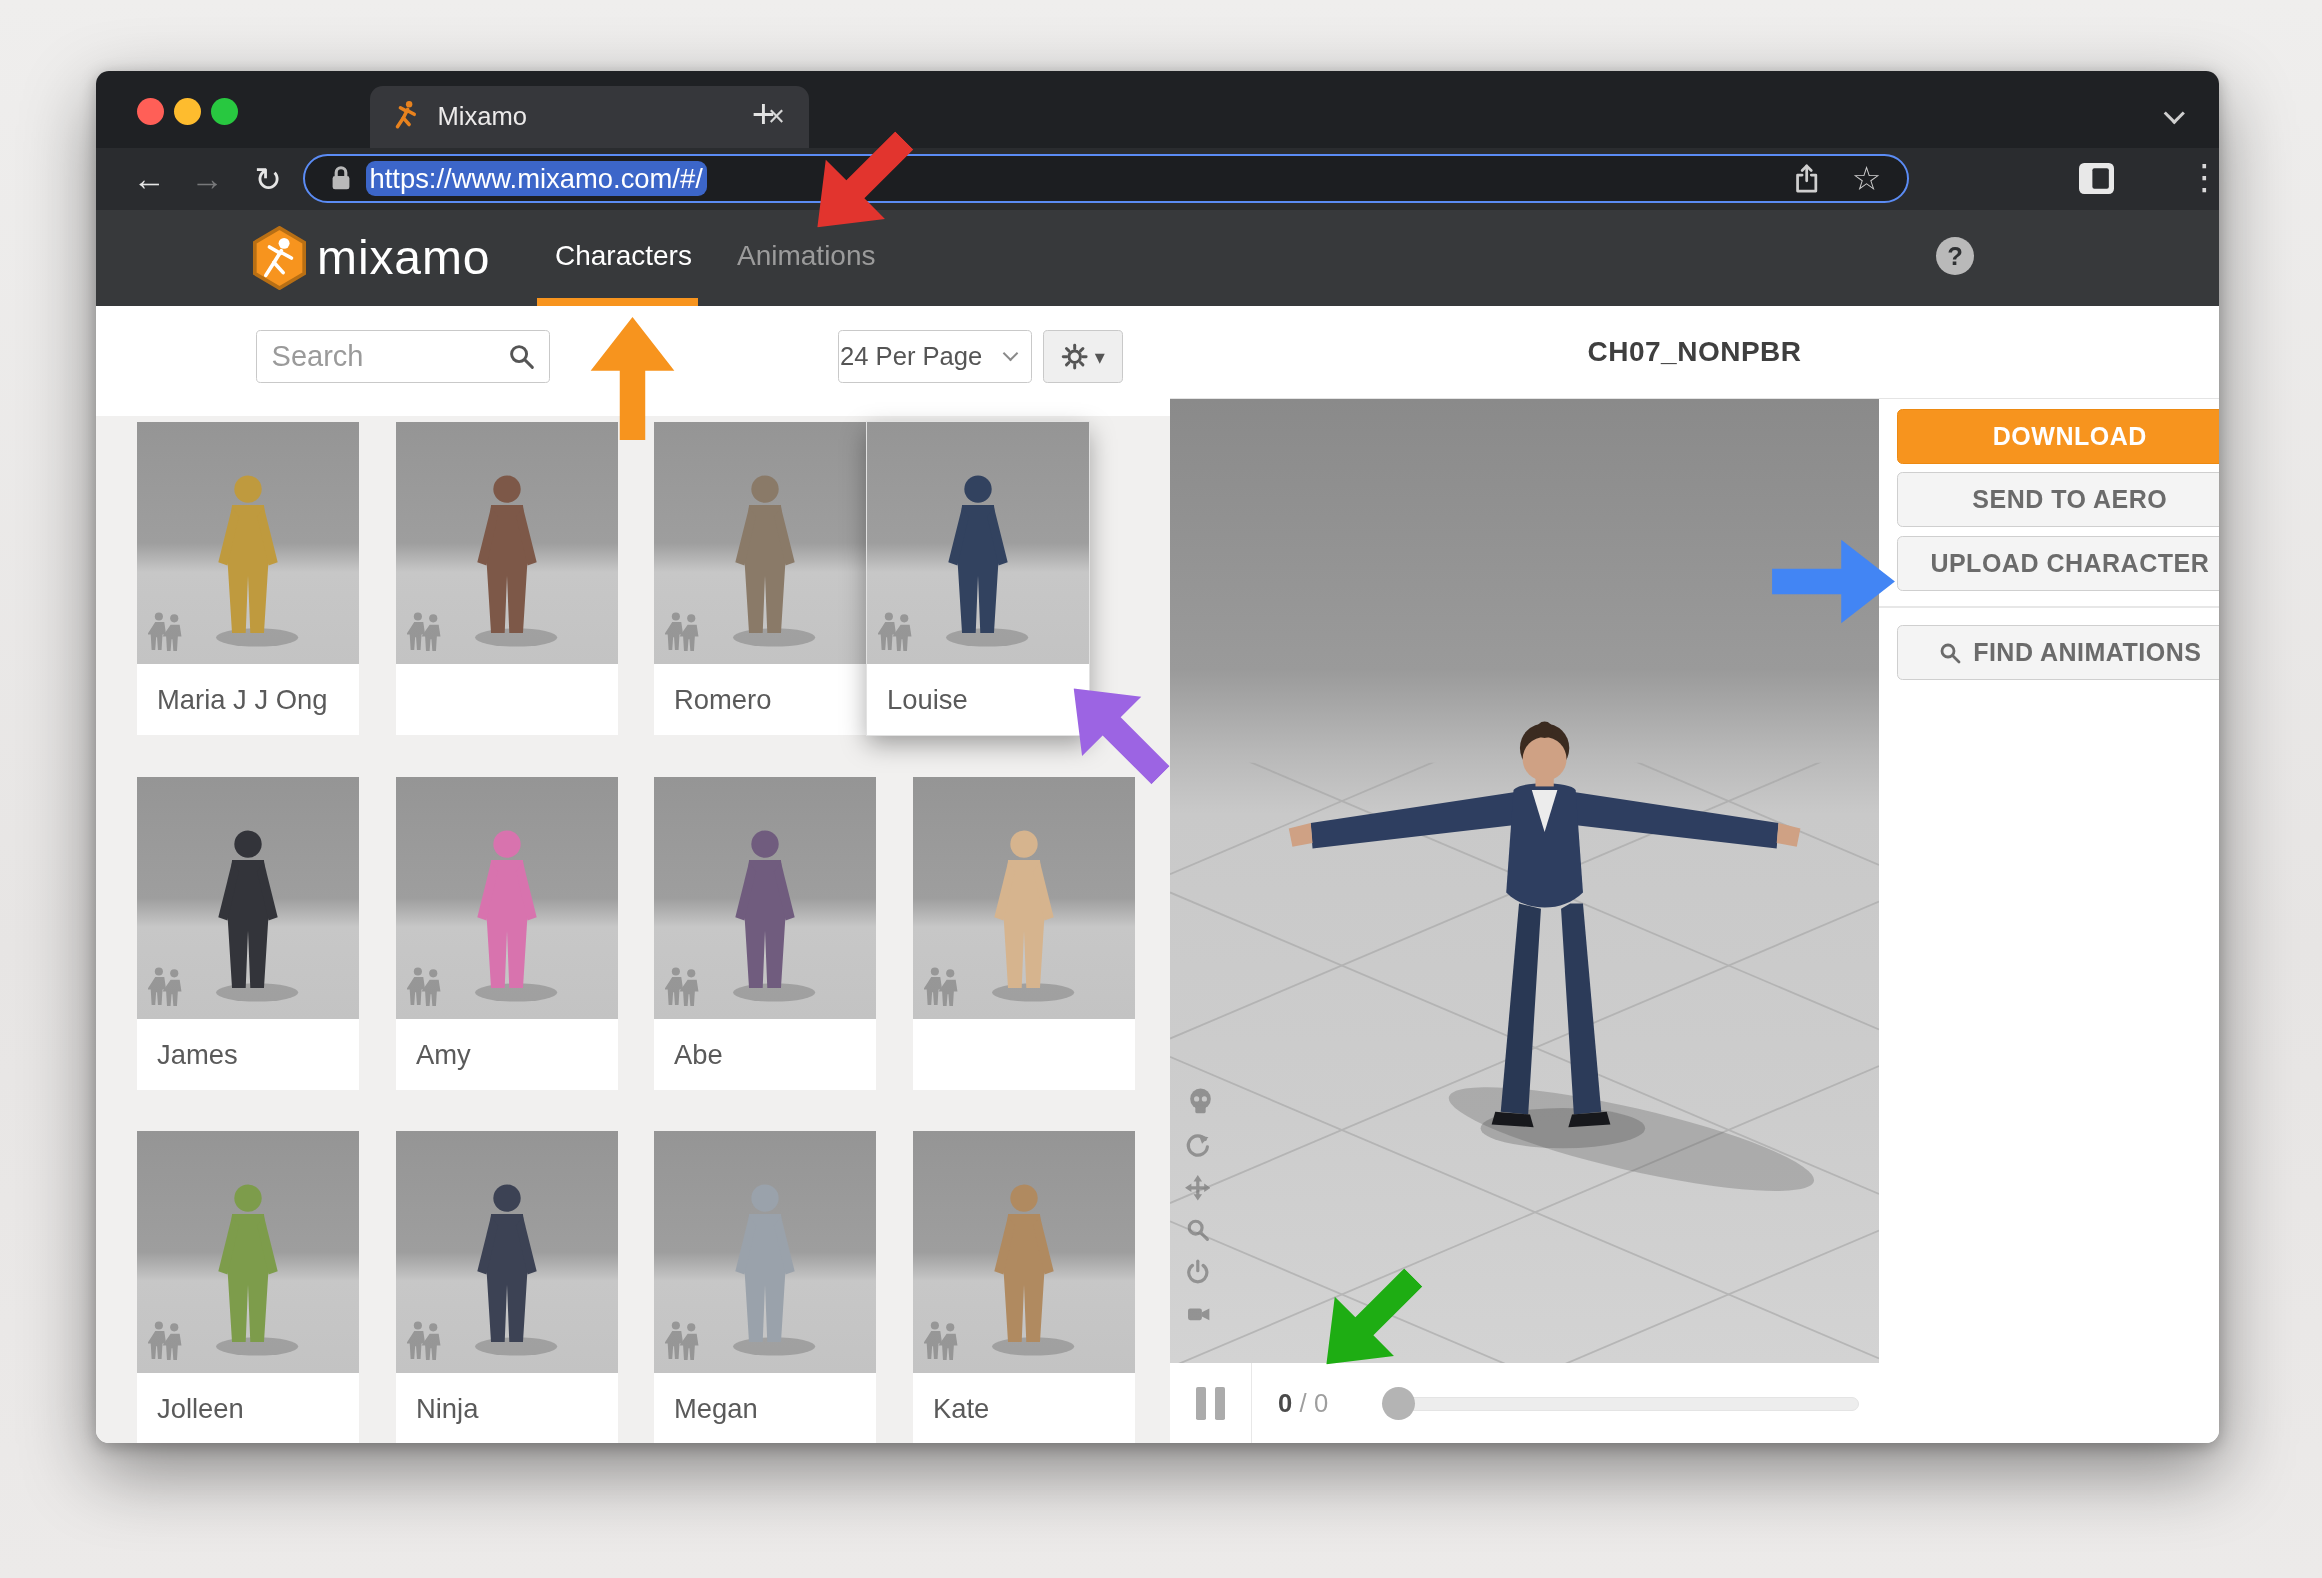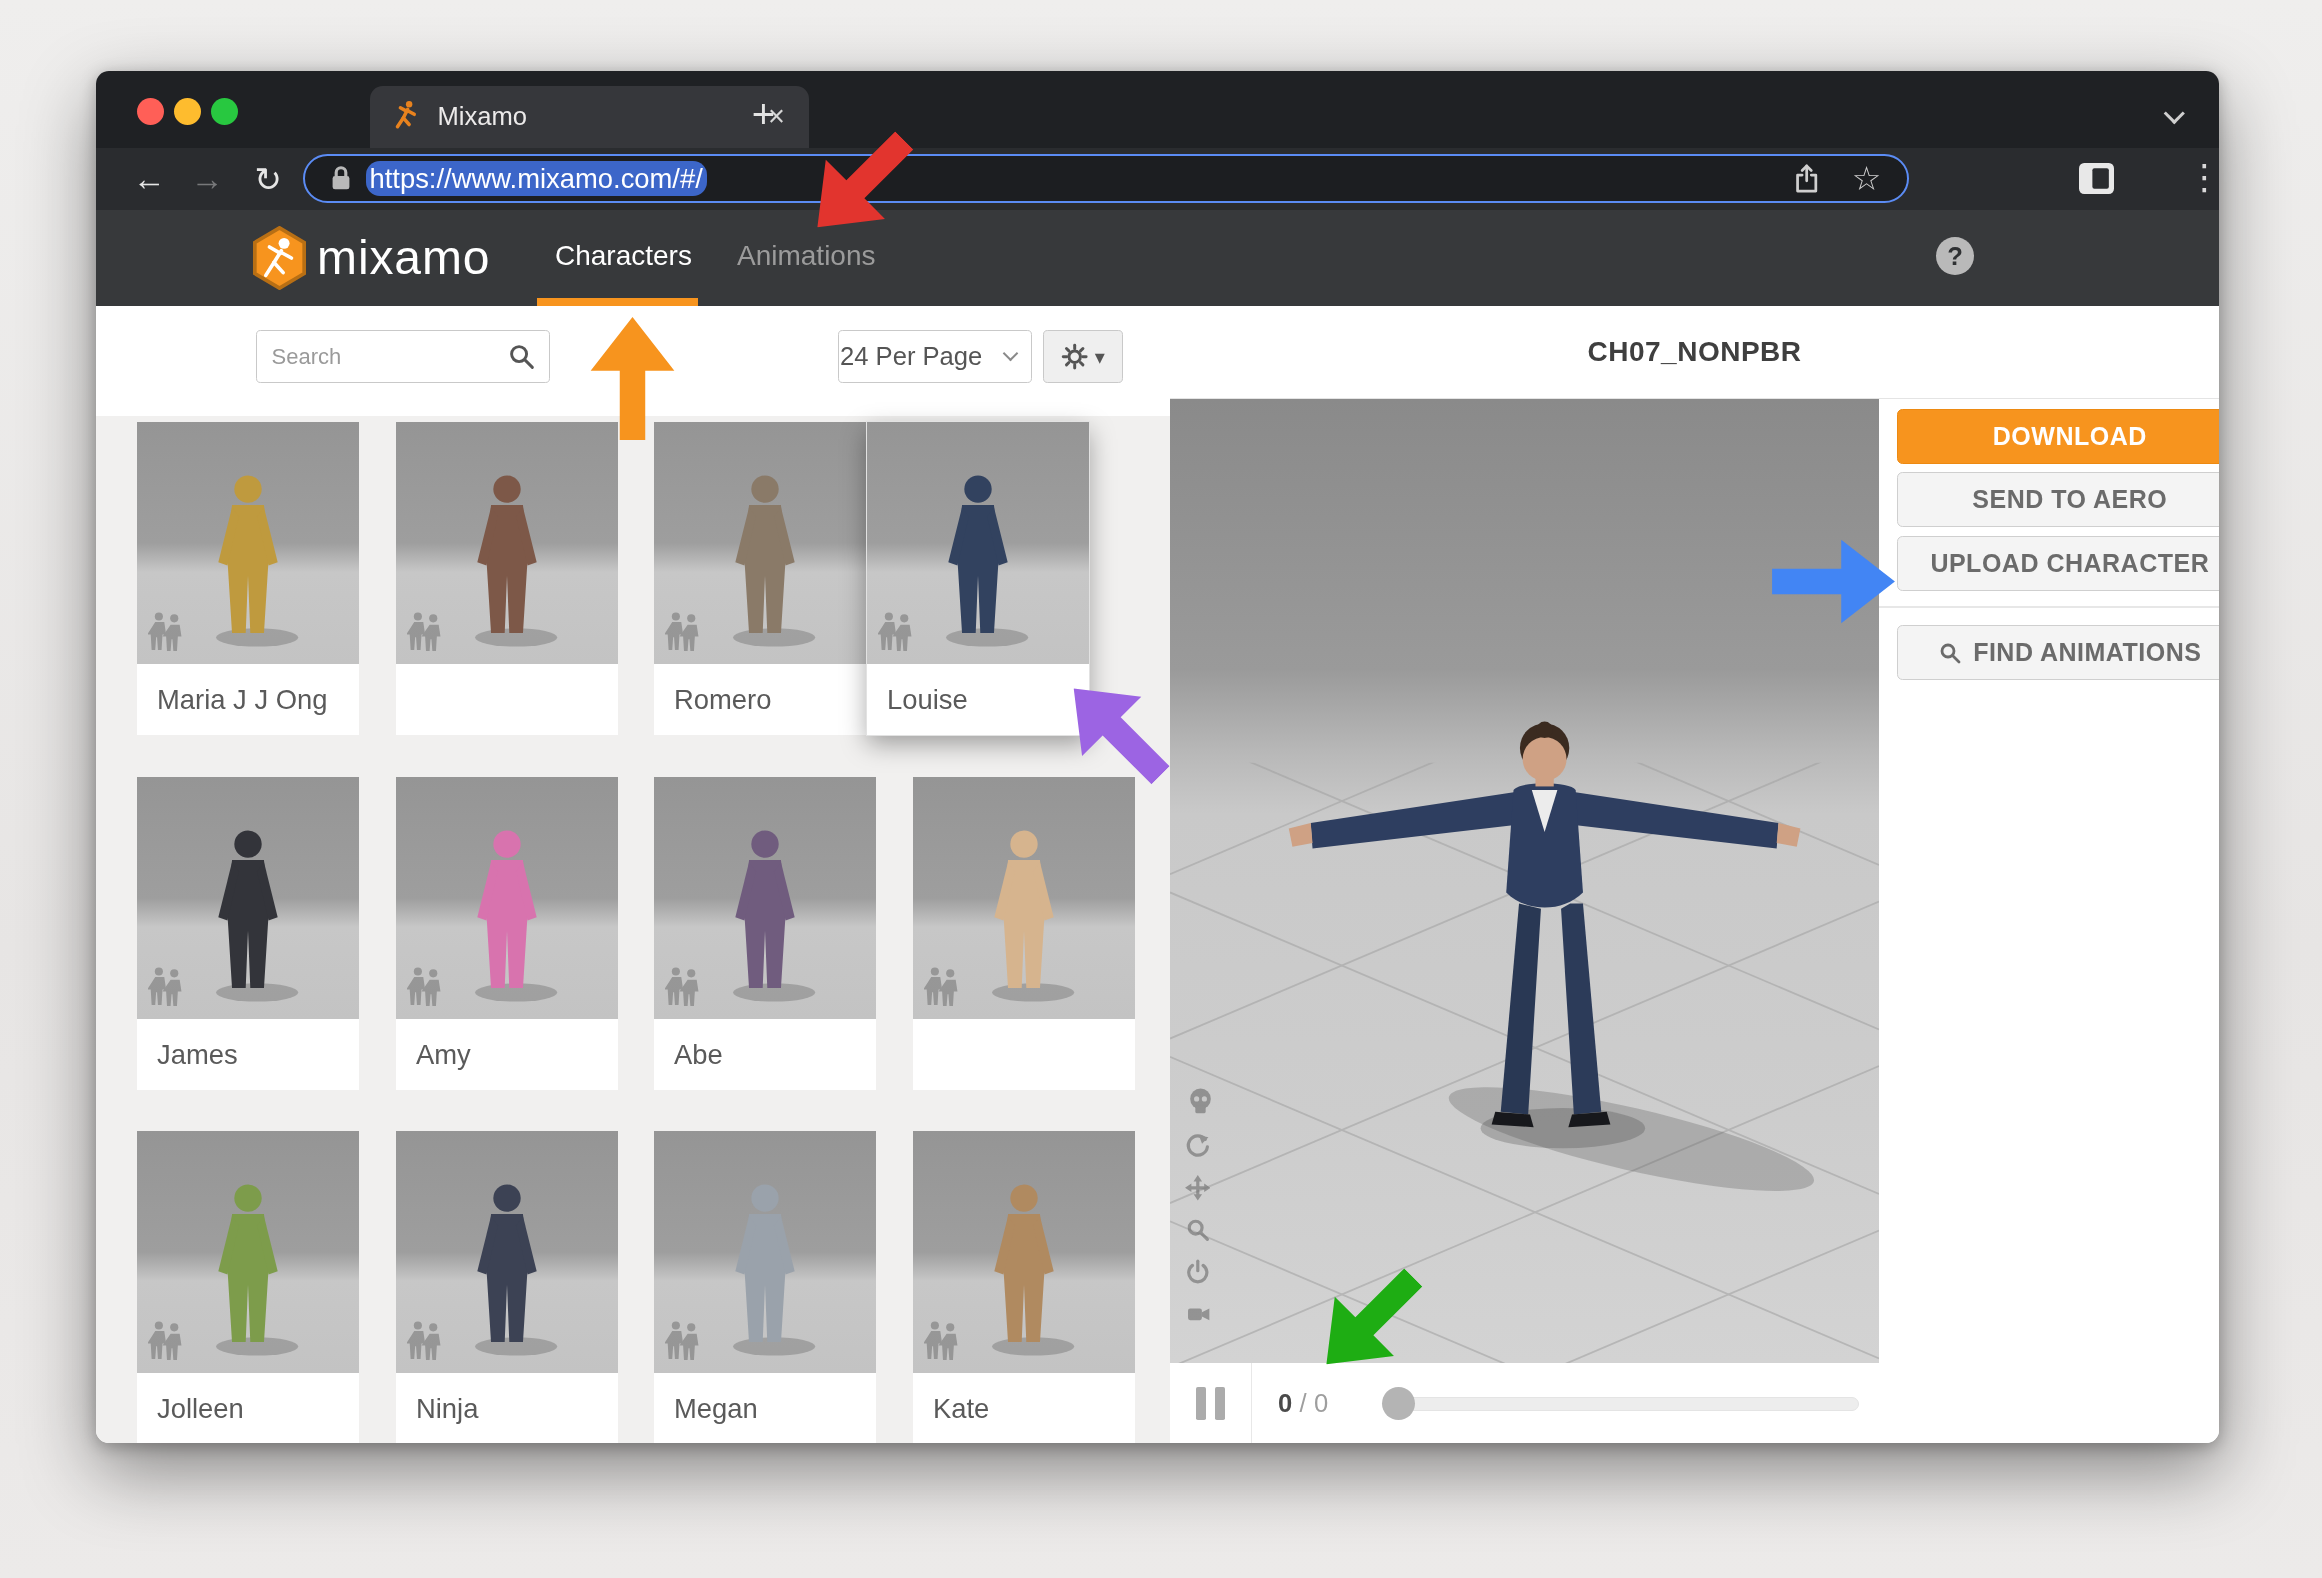--- a/index.html
+++ b/index.html
@@ -14,41 +14,41 @@
   .tab{position:absolute;left:274px;top:14.6px;width:439px;height:62px;background:#36373b;border-radius:12.8px 12.8px 0 0;display:flex;align-items:center}
   .tab-title{color:#eceaea;font-size:25.6px;margin-left:16.4px;flex:1}
   .tab-close{color:#d6d6d6;font-size:29px;margin-right:24px;line-height:1}
   .newtab{position:absolute;left:640px;top:16.4px;width:55px;height:55px;color:#e3e3e3;font-size:40px;display:flex;align-items:center;justify-content:center}
   .strip-chev{position:absolute;right:37px;top:35px;width:14.6px;height:14.6px;border-right:3.7px solid #cfcfcf;border-bottom:3.7px solid #cfcfcf;transform:rotate(45deg)}
 
   .urlrow{position:absolute;left:0;top:77px;width:100%;height:62px;background:#2a2c2f}
   .navbtn{position:absolute;top:11px;width:40px;height:40px;display:flex;align-items:center;justify-content:center;font-size:33px;color:#e6e6e6}
   .urlpill{position:absolute;left:207px;top:6.4px;width:1606px;height:49px;background:#1c1e21;border:2.7px solid #5b8cf5;border-radius:27.4px;display:flex;align-items:center}
   .url-text{font-size:27.4px;color:#fff;margin-left:12.8px}
-  .url-sel{background:#3c66c9;padding:1.8px 3.7px;border-radius:14px}
+  .url-sel{background:#3c66c9;padding:1.8px 3.7px;border-radius:9px}
   .pill-icons{margin-left:auto;display:flex;align-items:center;gap:31px;margin-right:25.6px}
   .star{color:#cfcfcf;font-size:33px;line-height:1}
   .panelicon{position:absolute;left:1983px;top:14.6px}
   .menu-dots{position:absolute;left:2091px;top:9.1px;color:#d9d9d9;font-size:35px;letter-spacing:0}
 
   
   .navbar{position:absolute;left:0;top:139px;width:100%;height:96px;background:#37393b}
   .brand{position:absolute;left:221px;top:20px;color:#fff;font-size:48px;font-weight:500;letter-spacing:0.9px}
   .logo{position:absolute;left:155px;top:16.4px}
   .nav-tab{position:absolute;top:30px;font-size:28px}
   .nav-characters{left:459px;color:#fff;font-weight:400}
   .nav-animations{left:641px;color:#9b9b9b;font-weight:500}
   .nav-underline{position:absolute;left:441px;bottom:0;width:161px;height:8.2px;background:#f7941e}
   .help{position:absolute;left:1840px;top:27.4px;width:38px;height:38px;border-radius:50%;background:#b9b9b9;color:#2f3133;font-size:25.6px;font-weight:bold;display:flex;align-items:center;justify-content:center}
 
   
   .left-panel{position:absolute;left:0;top:235px;width:1074px;height:1138px;background:#f1f0ef}
   .toolbar{position:absolute;left:0;top:0;width:100%;height:110px;background:#fff}
   .search-wrap{position:absolute;left:160px;top:24px;width:294px;height:53px;background:#fff;border:1.8px solid #c9c9c9;border-radius:4.6px;display:flex;align-items:center}
-  .search-wrap input{border:0;outline:none;background:transparent;font-size:22px;color:#555;flex:1;margin-left:14.6px;font-family:inherit;width:91px}
+  .search-wrap input{border:0;outline:none;background:transparent;font-size:29px;color:#555;flex:1;margin-left:14.6px;font-family:inherit;width:91px}
   .search-wrap input::placeholder{color:#9a9a9a}
   .perpage{position:absolute;left:742px;top:24px;width:194px;height:53px;background:#fff;border:1.8px solid #c9c9c9;border-radius:4.6px;display:flex;align-items:center;font-size:25.6px;color:#555}
   .perpage .val{margin-left:1px}
   .chev-sm{width:11px;height:11px;border-right:2.7px solid #8a8a8a;border-bottom:2.7px solid #8a8a8a;transform:rotate(45deg);margin-left:auto;margin-right:14.6px;margin-top:-5.5px}
   .gearbtn{position:absolute;left:947px;top:24px;width:80px;height:53px;background:#efefef;border:1.8px solid #c9c9c9;border-radius:4.6px;display:flex;align-items:center;justify-content:center;gap:6.4px}
   .caret{color:#555;font-size:20px}
 
   .grid{position:absolute;left:0;top:110px;width:100%;height:1028px}
   .card{position:absolute;width:222px;height:313px;background:#fff;cursor:pointer}
   .card.selected{box-shadow:0 9.1px 24px rgba(0,0,0,.35);outline:0.9px solid #e2e2e2}

